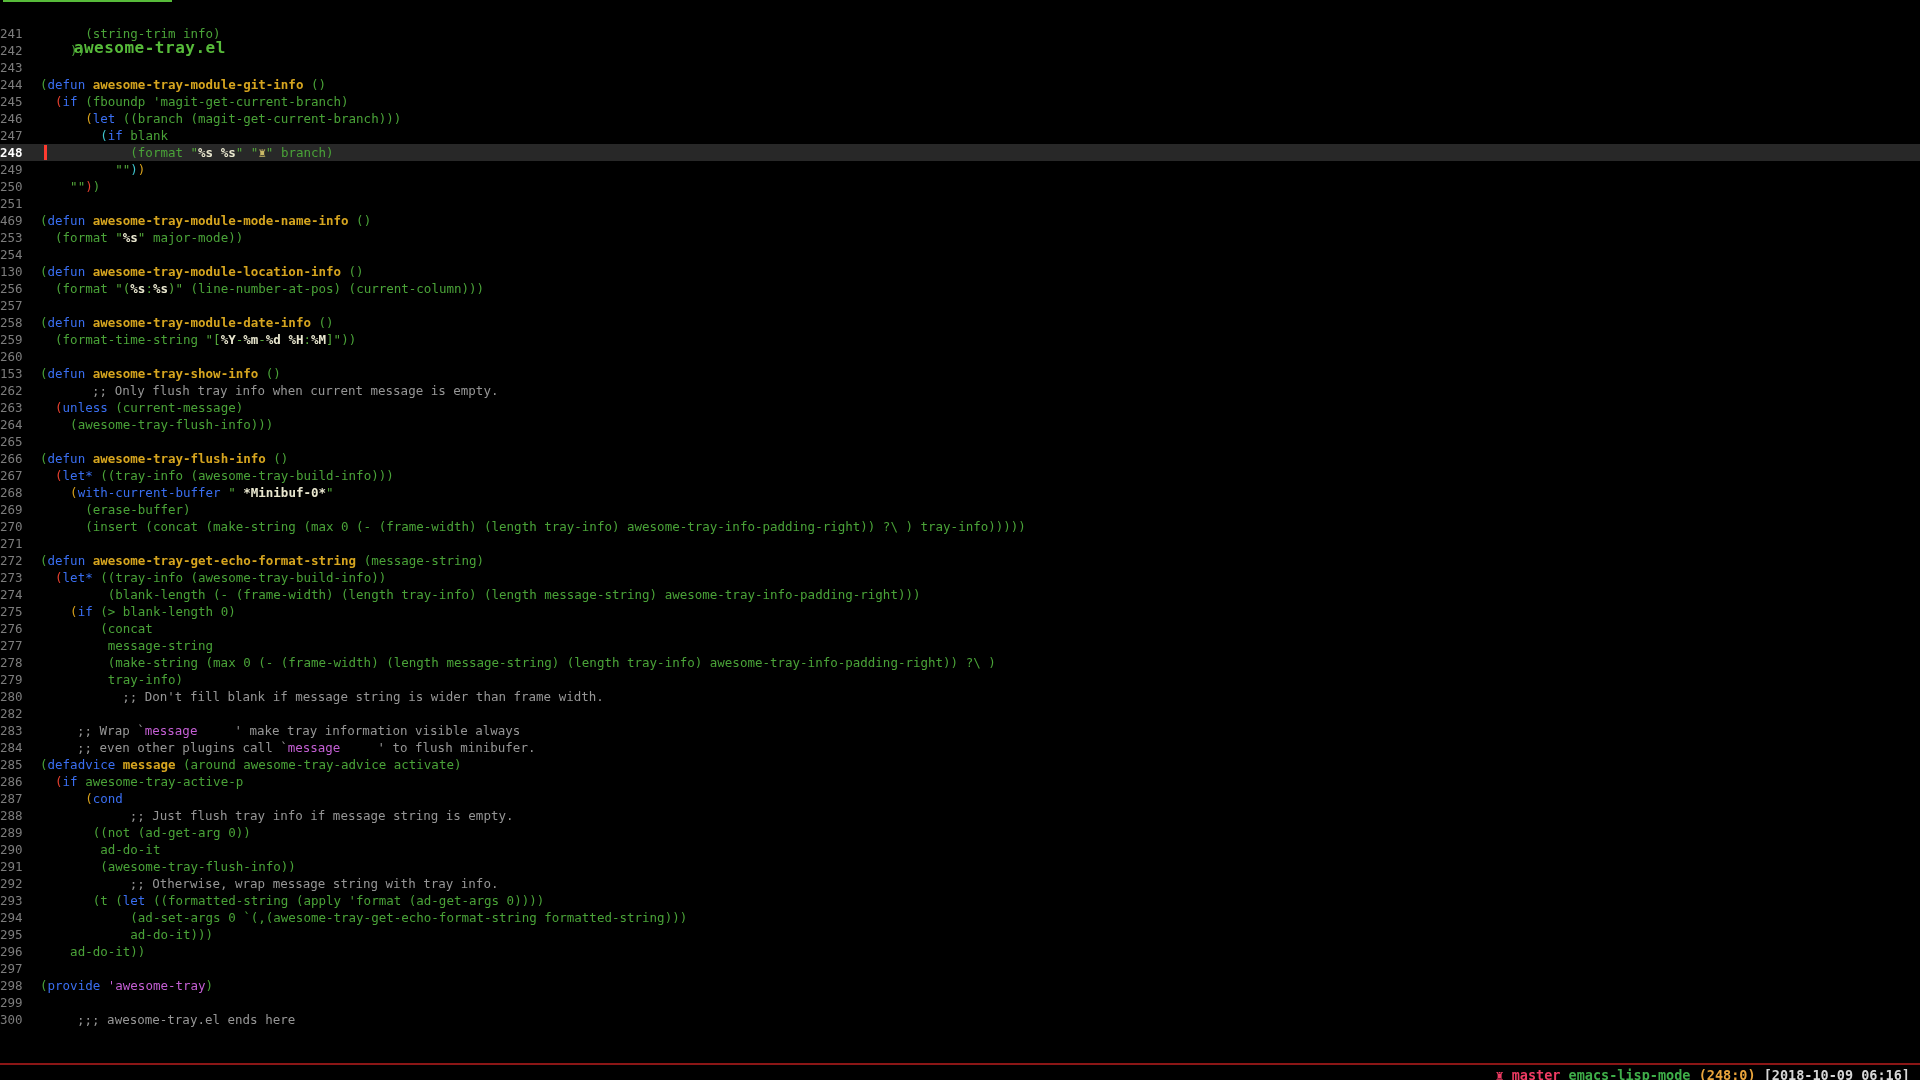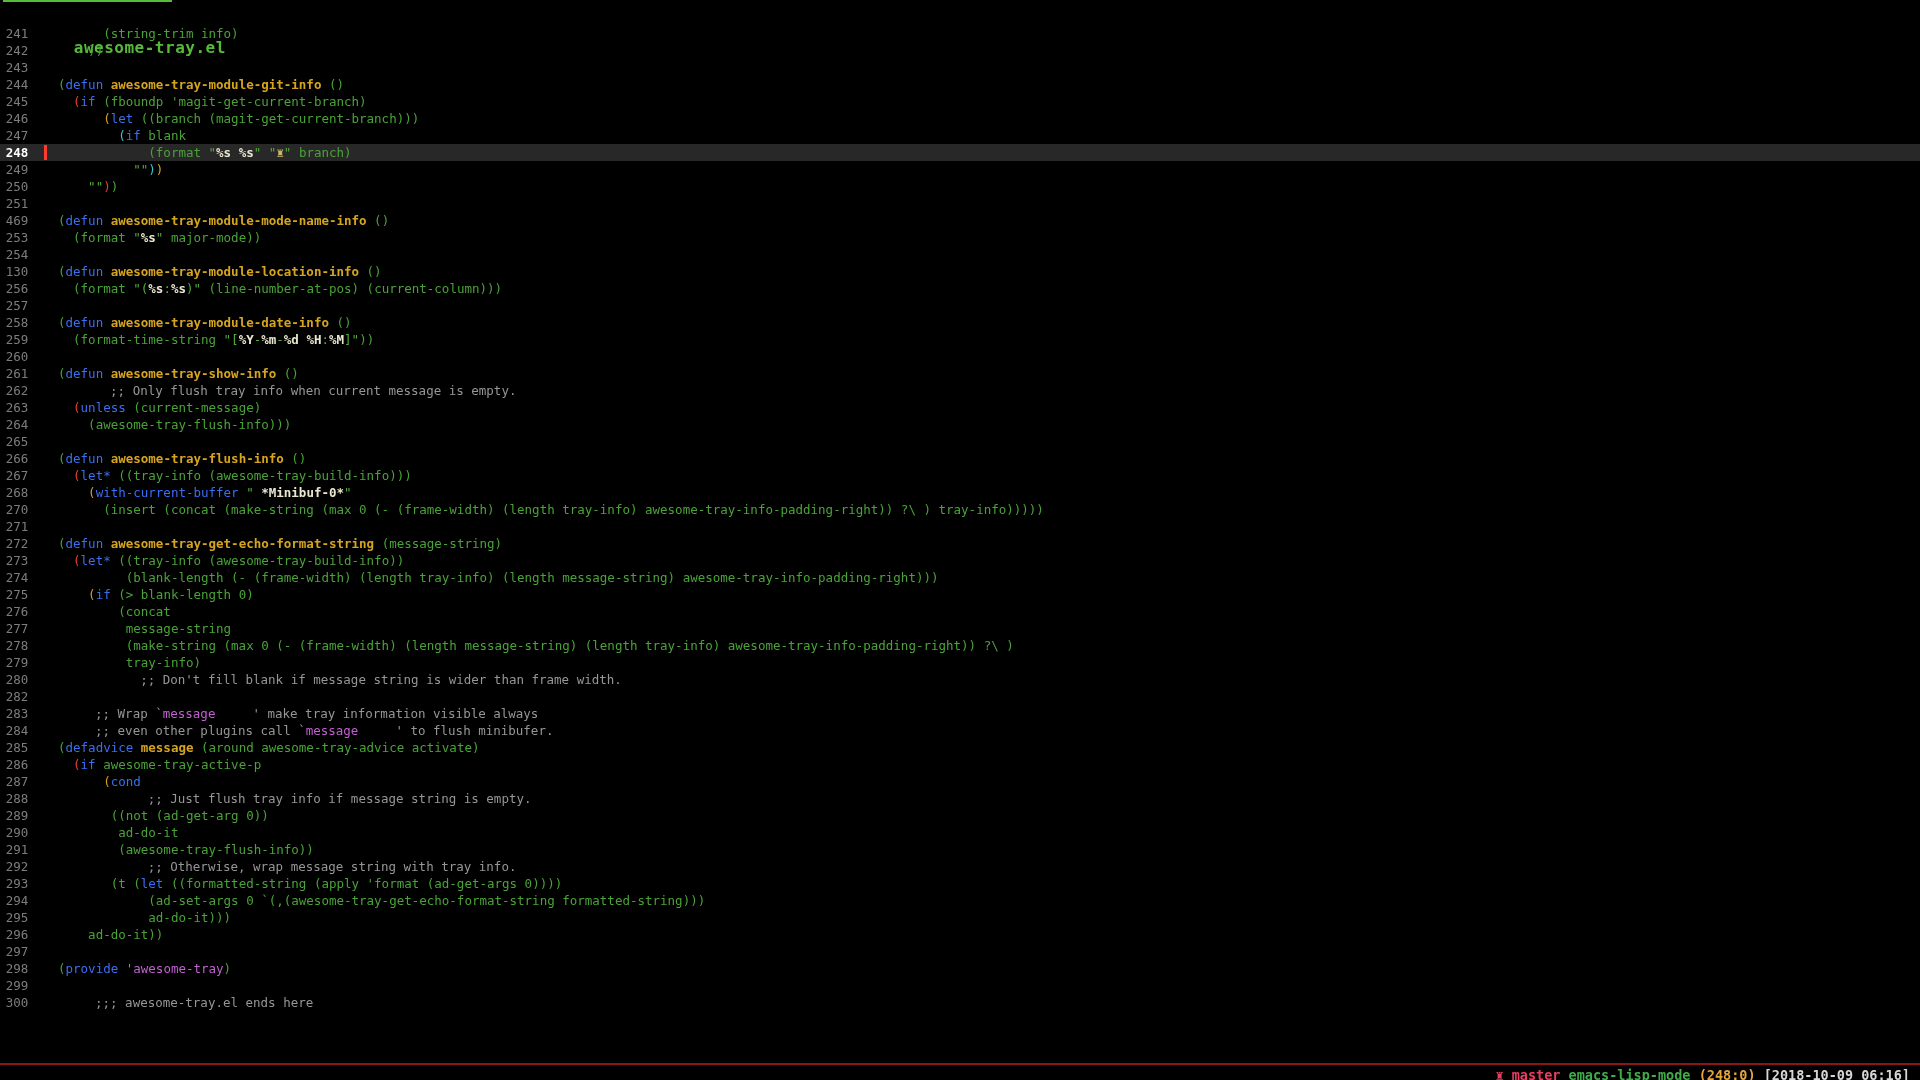--- a/index.html
+++ b/index.html
@@ -10,21 +10,21 @@
   
   .header-line { position:relative; height:24px; flex:0 0 auto; }
   .tab-indicator { position:absolute; top:0; left:3px; width:169px; height:2px; background:var(--tab-line,#57bb3a); }
   .buffer-title { position:absolute; top:19px; left:13px; font-size:16px; font-weight:bold;
                   color:var(--title,#57bb3a); letter-spacing:0.5px; white-space:pre; }
 
   
   .code-area { flex:1 1 auto; overflow:hidden; padding-top:1px; }
   .line { position:relative; height:17px; line-height:17px; font-size:12.5px; white-space:pre; }
   .line.current { background:var(--current-line-bg,#282828); }
-  .lnum { display:inline-block; width:34px; margin-right:24px; text-align:center;
+  .lnum { display:inline-block; width:34px; margin-right:6px; text-align:left;
           color:var(--line-number,#7d7d7d); }
   .line.current .lnum { color:var(--current-line-number,#fff); font-weight:bold; }
   .cursor { position:absolute; left:44px; top:1px; width:3px; height:15px; background:var(--cursor,#ff3b30); }
   .ltext { white-space:pre; }
   .tk-g  { color:var(--code,#4aa338); }
   .tk-s  { color:var(--string,#55ab3b); }
   .tk-k  { color:var(--keyword,#3a6ff2); }
   .tk-f  { color:var(--function-name,#d6a51f); font-weight:bold; }
   .tk-c  { color:var(--comment,#969696);margin-left:37px; }
   .tk-m  { color:var(--magenta,#c45fd4); }
@@ -70,28 +70,29 @@
       <div class="line"><span class="lnum">251</span><span class="ltext"></span></div>
       <div class="line"><span class="lnum">469</span><span class="ltext"><span class="tk-g">(</span><span class="tk-k">defun</span><span class="tk-g"> </span><span class="tk-f">awesome-tray-module-mode-name-info</span><span class="tk-g"> ()</span></span></div>
       <div class="line"><span class="lnum">253</span><span class="ltext"><span class="tk-g">  (format </span><span class="tk-s">"</span><span class="tk-w">%s</span><span class="tk-s">"</span><span class="tk-g"> major-mode))</span></span></div>
       <div class="line"><span class="lnum">254</span><span class="ltext"></span></div>
       <div class="line"><span class="lnum">130</span><span class="ltext"><span class="tk-g">(</span><span class="tk-k">defun</span><span class="tk-g"> </span><span class="tk-f">awesome-tray-module-location-info</span><span class="tk-g"> ()</span></span></div>
       <div class="line"><span class="lnum">256</span><span class="ltext"><span class="tk-g">  (format </span><span class="tk-s">"(</span><span class="tk-w">%s</span><span class="tk-s">:</span><span class="tk-w">%s</span><span class="tk-s">)"</span><span class="tk-g"> (line-number-at-pos) (current-column)))</span></span></div>
       <div class="line"><span class="lnum">257</span><span class="ltext"></span></div>
       <div class="line"><span class="lnum">258</span><span class="ltext"><span class="tk-g">(</span><span class="tk-k">defun</span><span class="tk-g"> </span><span class="tk-f">awesome-tray-module-date-info</span><span class="tk-g"> ()</span></span></div>
       <div class="line"><span class="lnum">259</span><span class="ltext"><span class="tk-g">  (format-time-string </span><span class="tk-s">"[</span><span class="tk-w">%Y</span><span class="tk-s">-</span><span class="tk-w">%m</span><span class="tk-s">-</span><span class="tk-w">%d</span><span class="tk-s"> </span><span class="tk-w">%H</span><span class="tk-s">:</span><span class="tk-w">%M</span><span class="tk-s">]"</span><span class="tk-g">))</span></span></div>
       <div class="line"><span class="lnum">260</span><span class="ltext"></span></div>
-      <div class="line"><span class="lnum">261</span><span class="ltext"><span class="tk-g">(</span><span class="tk-k">defun</span><span class="tk-g"> </span><span class="tk-f">awesome-tray-show-info</span><span class="tk-g"> ()</span></span></div>
+      <div class="line"><span class="lnum">153</span><span class="ltext"><span class="tk-g">(</span><span class="tk-k">defun</span><span class="tk-g"> </span><span class="tk-f">awesome-tray-show-info</span><span class="tk-g"> ()</span></span></div>
       <div class="line"><span class="lnum">262</span><span class="ltext"><span class="tk-c">  ;; Only flush tray info when current message is empty.</span></span></div>
       <div class="line"><span class="lnum">263</span><span class="ltext"><span class="tk-g">  </span><span class="tk-pr">(</span><span class="tk-k">unless</span><span class="tk-g"> (current-message)</span></span></div>
       <div class="line"><span class="lnum">264</span><span class="ltext"><span class="tk-g">    (awesome-tray-flush-info)))</span></span></div>
       <div class="line"><span class="lnum">265</span><span class="ltext"></span></div>
       <div class="line"><span class="lnum">266</span><span class="ltext"><span class="tk-g">(</span><span class="tk-k">defun</span><span class="tk-g"> </span><span class="tk-f">awesome-tray-flush-info</span><span class="tk-g"> ()</span></span></div>
       <div class="line"><span class="lnum">267</span><span class="ltext"><span class="tk-g">  </span><span class="tk-pr">(</span><span class="tk-k">let*</span><span class="tk-g"> ((tray-info (awesome-tray-build-info)))</span></span></div>
       <div class="line"><span class="lnum">268</span><span class="ltext"><span class="tk-g">    </span><span class="tk-py">(</span><span class="tk-k">with-current-buffer</span><span class="tk-g"> </span><span class="tk-s">"</span><span class="tk-w"> *Minibuf-0*</span><span class="tk-s">"</span></span></div>
+      <div class="line"><span class="lnum">269</span><span class="ltext"><span class="tk-g">      (erase-buffer)</span></span></div>
       <div class="line"><span class="lnum">270</span><span class="ltext"><span class="tk-g">      (insert (concat (make-string (max 0 (- (frame-width) (length tray-info) awesome-tray-info-padding-right)) ?\ ) tray-info)))))</span></span></div>
       <div class="line"><span class="lnum">271</span><span class="ltext"></span></div>
       <div class="line"><span class="lnum">272</span><span class="ltext"><span class="tk-g">(</span><span class="tk-k">defun</span><span class="tk-g"> </span><span class="tk-f">awesome-tray-get-echo-format-string</span><span class="tk-g"> (message-string)</span></span></div>
       <div class="line"><span class="lnum">273</span><span class="ltext"><span class="tk-g">  </span><span class="tk-pr">(</span><span class="tk-k">let*</span><span class="tk-g"> ((tray-info (awesome-tray-build-info))</span></span></div>
       <div class="line"><span class="lnum">274</span><span class="ltext"><span class="tk-g">         (blank-length (- (frame-width) (length tray-info) (length message-string) awesome-tray-info-padding-right)))</span></span></div>
       <div class="line"><span class="lnum">275</span><span class="ltext"><span class="tk-g">    </span><span class="tk-py">(</span><span class="tk-k">if</span><span class="tk-g"> (&gt; blank-length 0)</span></span></div>
       <div class="line"><span class="lnum">276</span><span class="ltext"><span class="tk-g">        (concat</span></span></div>
       <div class="line"><span class="lnum">277</span><span class="ltext"><span class="tk-g">         message-string</span></span></div>
       <div class="line"><span class="lnum">278</span><span class="ltext"><span class="tk-g">         (make-string (max 0 (- (frame-width) (length message-string) (length tray-info) awesome-tray-info-padding-right)) ?\ )</span></span></div>
       <div class="line"><span class="lnum">279</span><span class="ltext"><span class="tk-g">         tray-info)</span></span></div>

